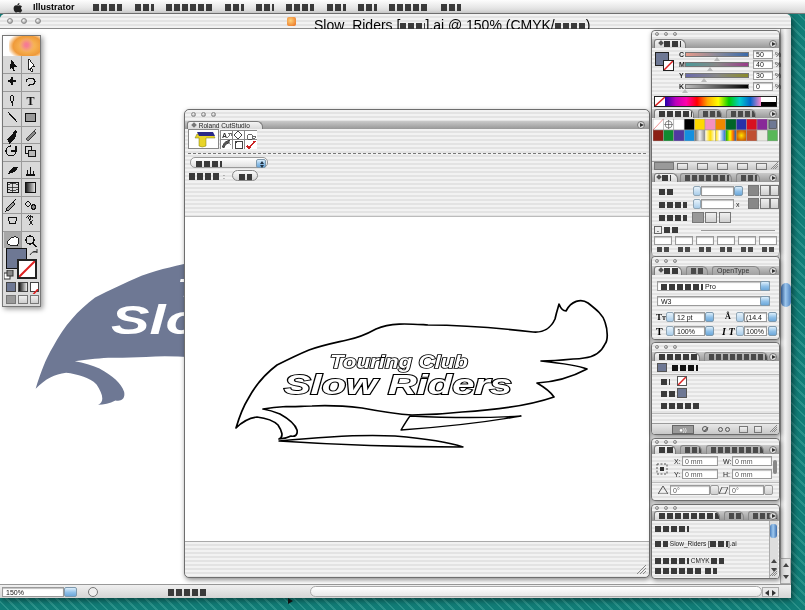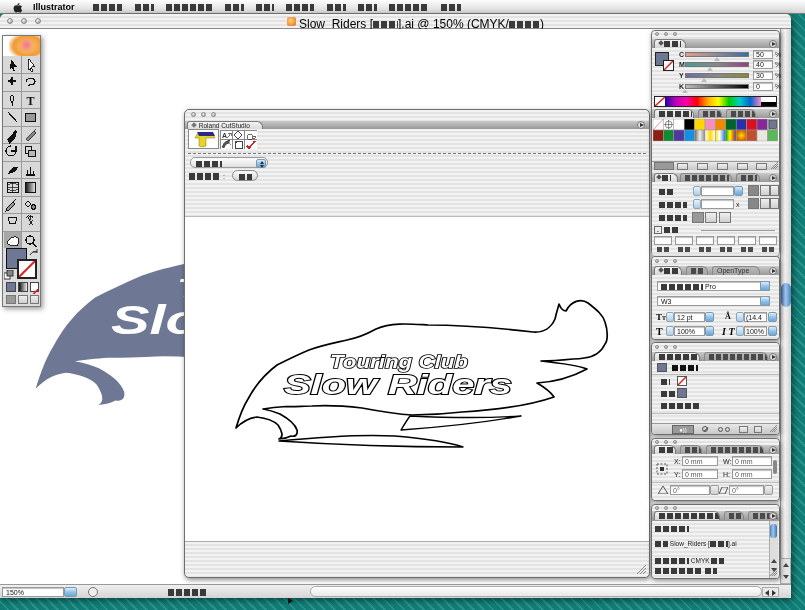--- a/index.html
+++ b/index.html
@@ -86,21 +86,21 @@
   <b class="jp" style="position:absolute;left:441px;top:4px;width:20px;height:7px"></b>
 </div>
 
 <div class="abs" id="docwin" style="left:0;top:14px;width:791px;height:584px;background:#fff;border-right:1px solid #888;box-shadow:2px 2px 6px rgba(0,0,0,.5);border-radius:6px 6px 0 0">
 
   <div class="abs pinstripe" style="left:0;top:0;width:791px;height:15px;border-bottom:1px solid #8a8a8a;border-radius:5px 5px 0 0">
     <span class="circ" style="position:absolute;left:7px;top:4px"></span>
     <span class="circ" style="position:absolute;left:21px;top:4px"></span>
     <span class="circ" style="position:absolute;left:35px;top:4px"></span>
     <div class="abs" style="left:287px;top:3px;width:9px;height:9px;background:radial-gradient(circle at 40% 40%,#ffd27a,#e86a1a);border-radius:2px"></div>
-    <div class="abs" style="left:299px;top:3px;font-size:12px;color:#000;white-space:nowrap">Slow_Riders [<b class="jp" style="width:25px;height:7px"></b>].ai @ 150% (CMYK/<b class="jp" style="width:31px;height:7px"></b>)</div>
+    <div class="abs" style="left:314px;top:3px;font-size:14px;color:#000;white-space:nowrap">Slow_Riders [<b class="jp" style="width:25px;height:7px"></b>].ai @ 150% (CMYK/<b class="jp" style="width:31px;height:7px"></b>)</div>
   </div>
 
   <div class="abs" id="canvas" style="left:0;top:15px;width:780px;height:555px;background:#fff;overflow:hidden">
 
     <svg class="abs" style="left:0;top:0" width="260" height="555" viewBox="0 0 260 555">
       <g transform="translate(-18,132.15) scale(1.45)" fill="#6e7894" stroke="none">
         <use href="#wingbody"></use>
         <g font-family="'Liberation Sans',sans-serif" font-weight="bold" font-style="italic" text-anchor="middle" fill="#fff" transform="translate(4,-3)">
           <text x="200" y="96.5" font-size="18" textLength="138" lengthAdjust="spacingAndGlyphs">Touring Club</text>
           <text x="199" y="122.5" font-size="28" textLength="228" lengthAdjust="spacingAndGlyphs">Slow Riders</text>

